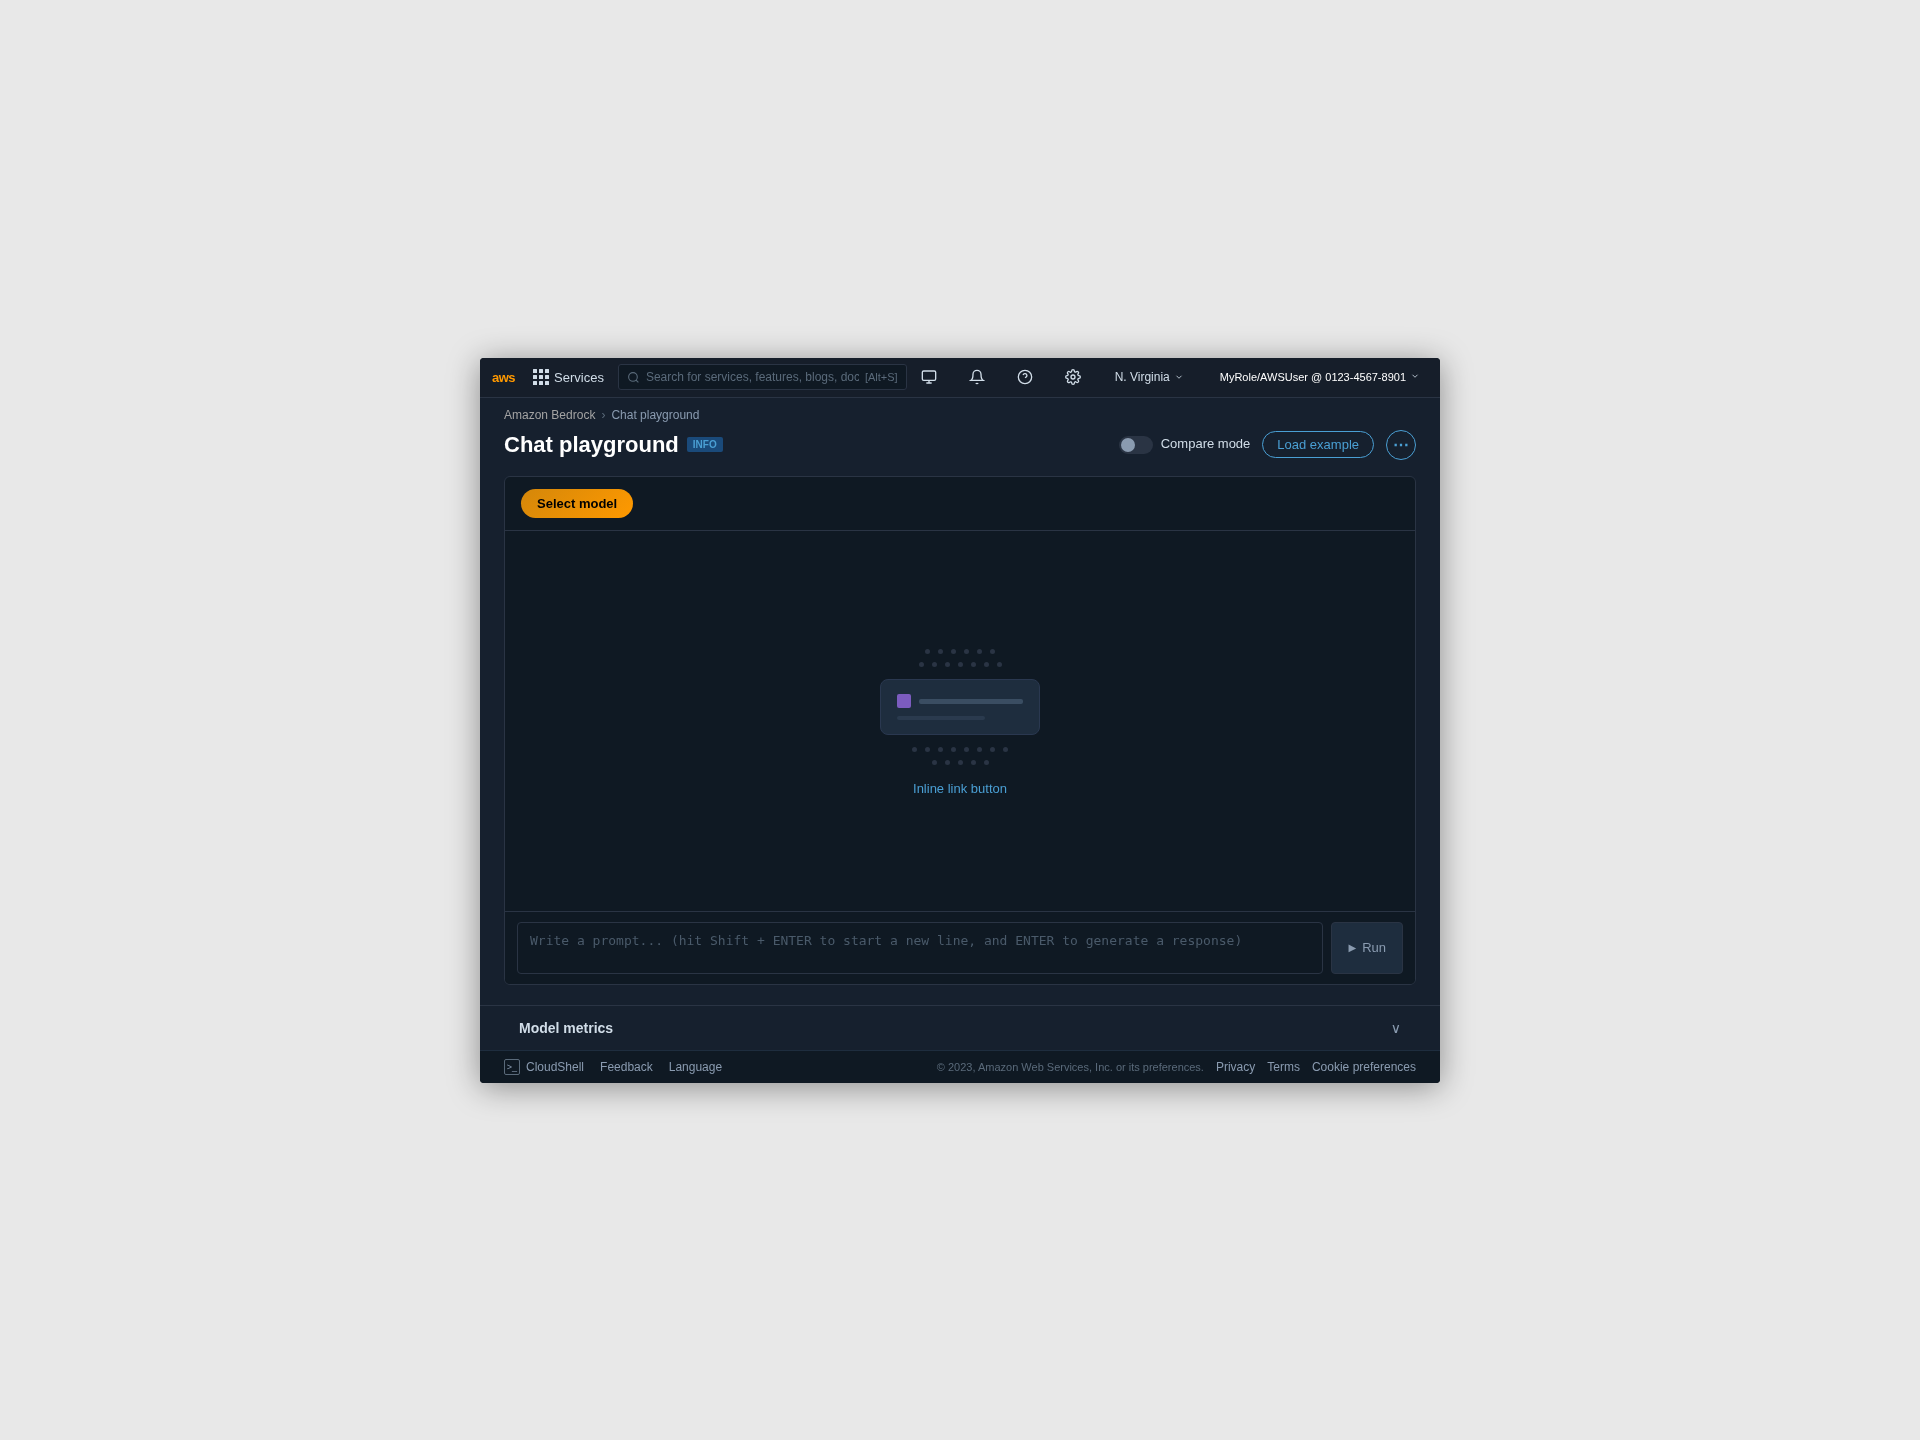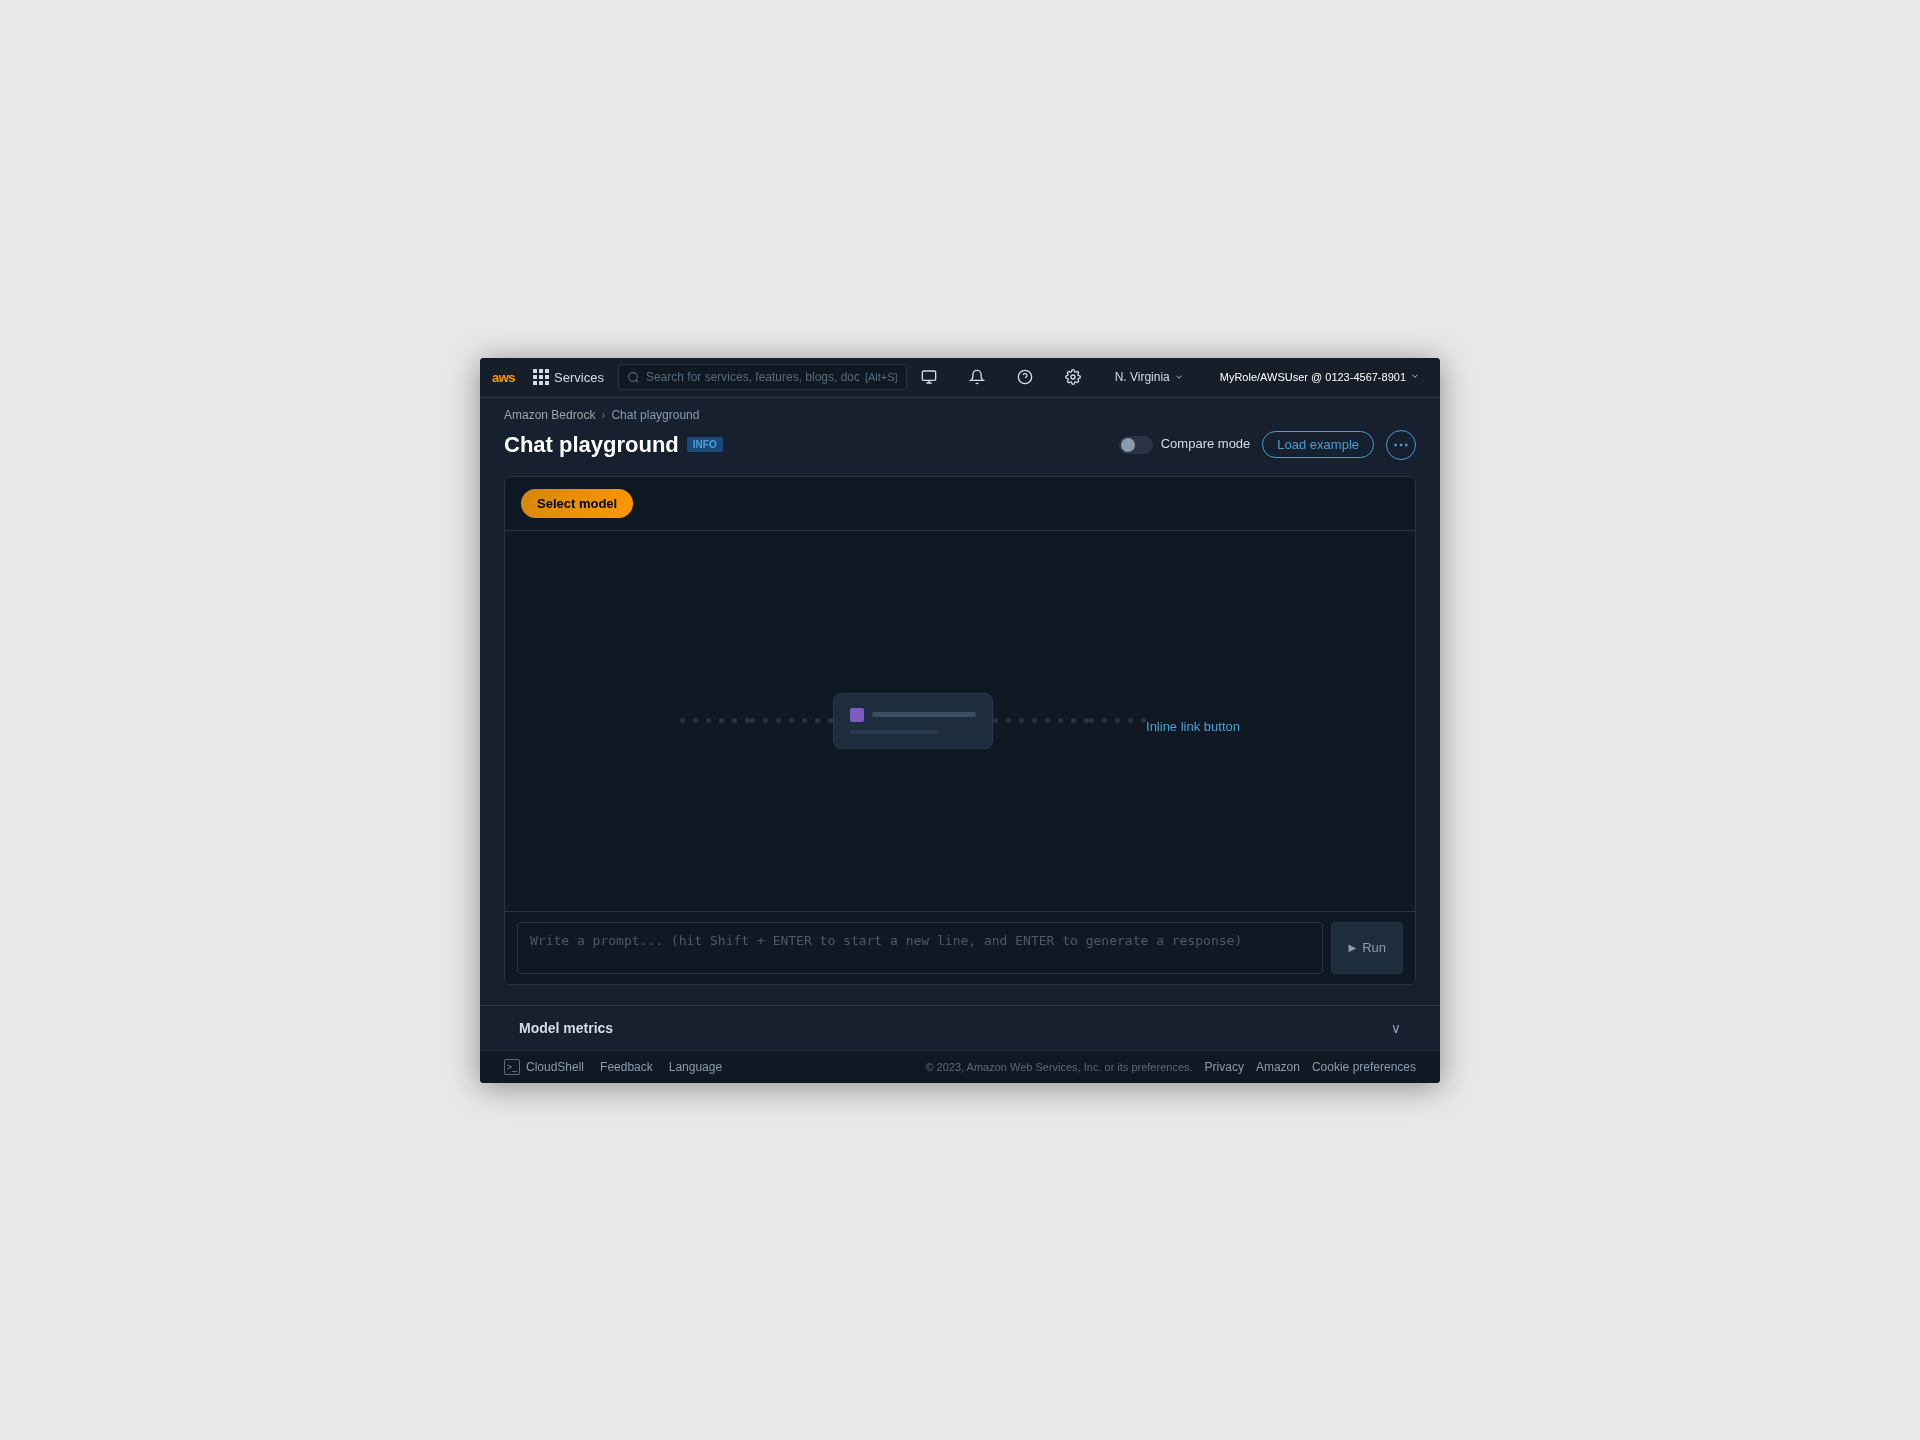--- a/index.html
+++ b/index.html
@@ -249,21 +249,21 @@
       border-radius: 20px;
       font-size: 13px;
       font-weight: 600;
       cursor: pointer;
     }
 
     .chat-messages {
       min-height: 380px;
       padding: 20px;
       display: flex;
-      flex-direction: row;
+      flex-direction: column;
       align-items: center;
       justify-content: center;
       position: relative;
     }
 
     
     .dots-row {
       display: flex;
       gap: 8px;
       justify-content: center;
@@ -604,18 +604,18 @@
           <span>&gt;_</span>
         </div>
         <span>CloudShell</span>
       </div>
       <span class="footer-link">Feedback</span>
       <span class="footer-link">Language</span>
     </div>
     <div class="footer-right">
       <span class="footer-copyright">© 2023, Amazon Web Services, Inc. or its preferences.</span>
       <span class="footer-right-link">Privacy</span>
-      <span class="footer-right-link">Amazon</span>
+      <span class="footer-right-link">Terms</span>
       <span class="footer-right-link">Cookie preferences</span>
     </div>
   </footer>
 
 </div>
 
 </body></html>

